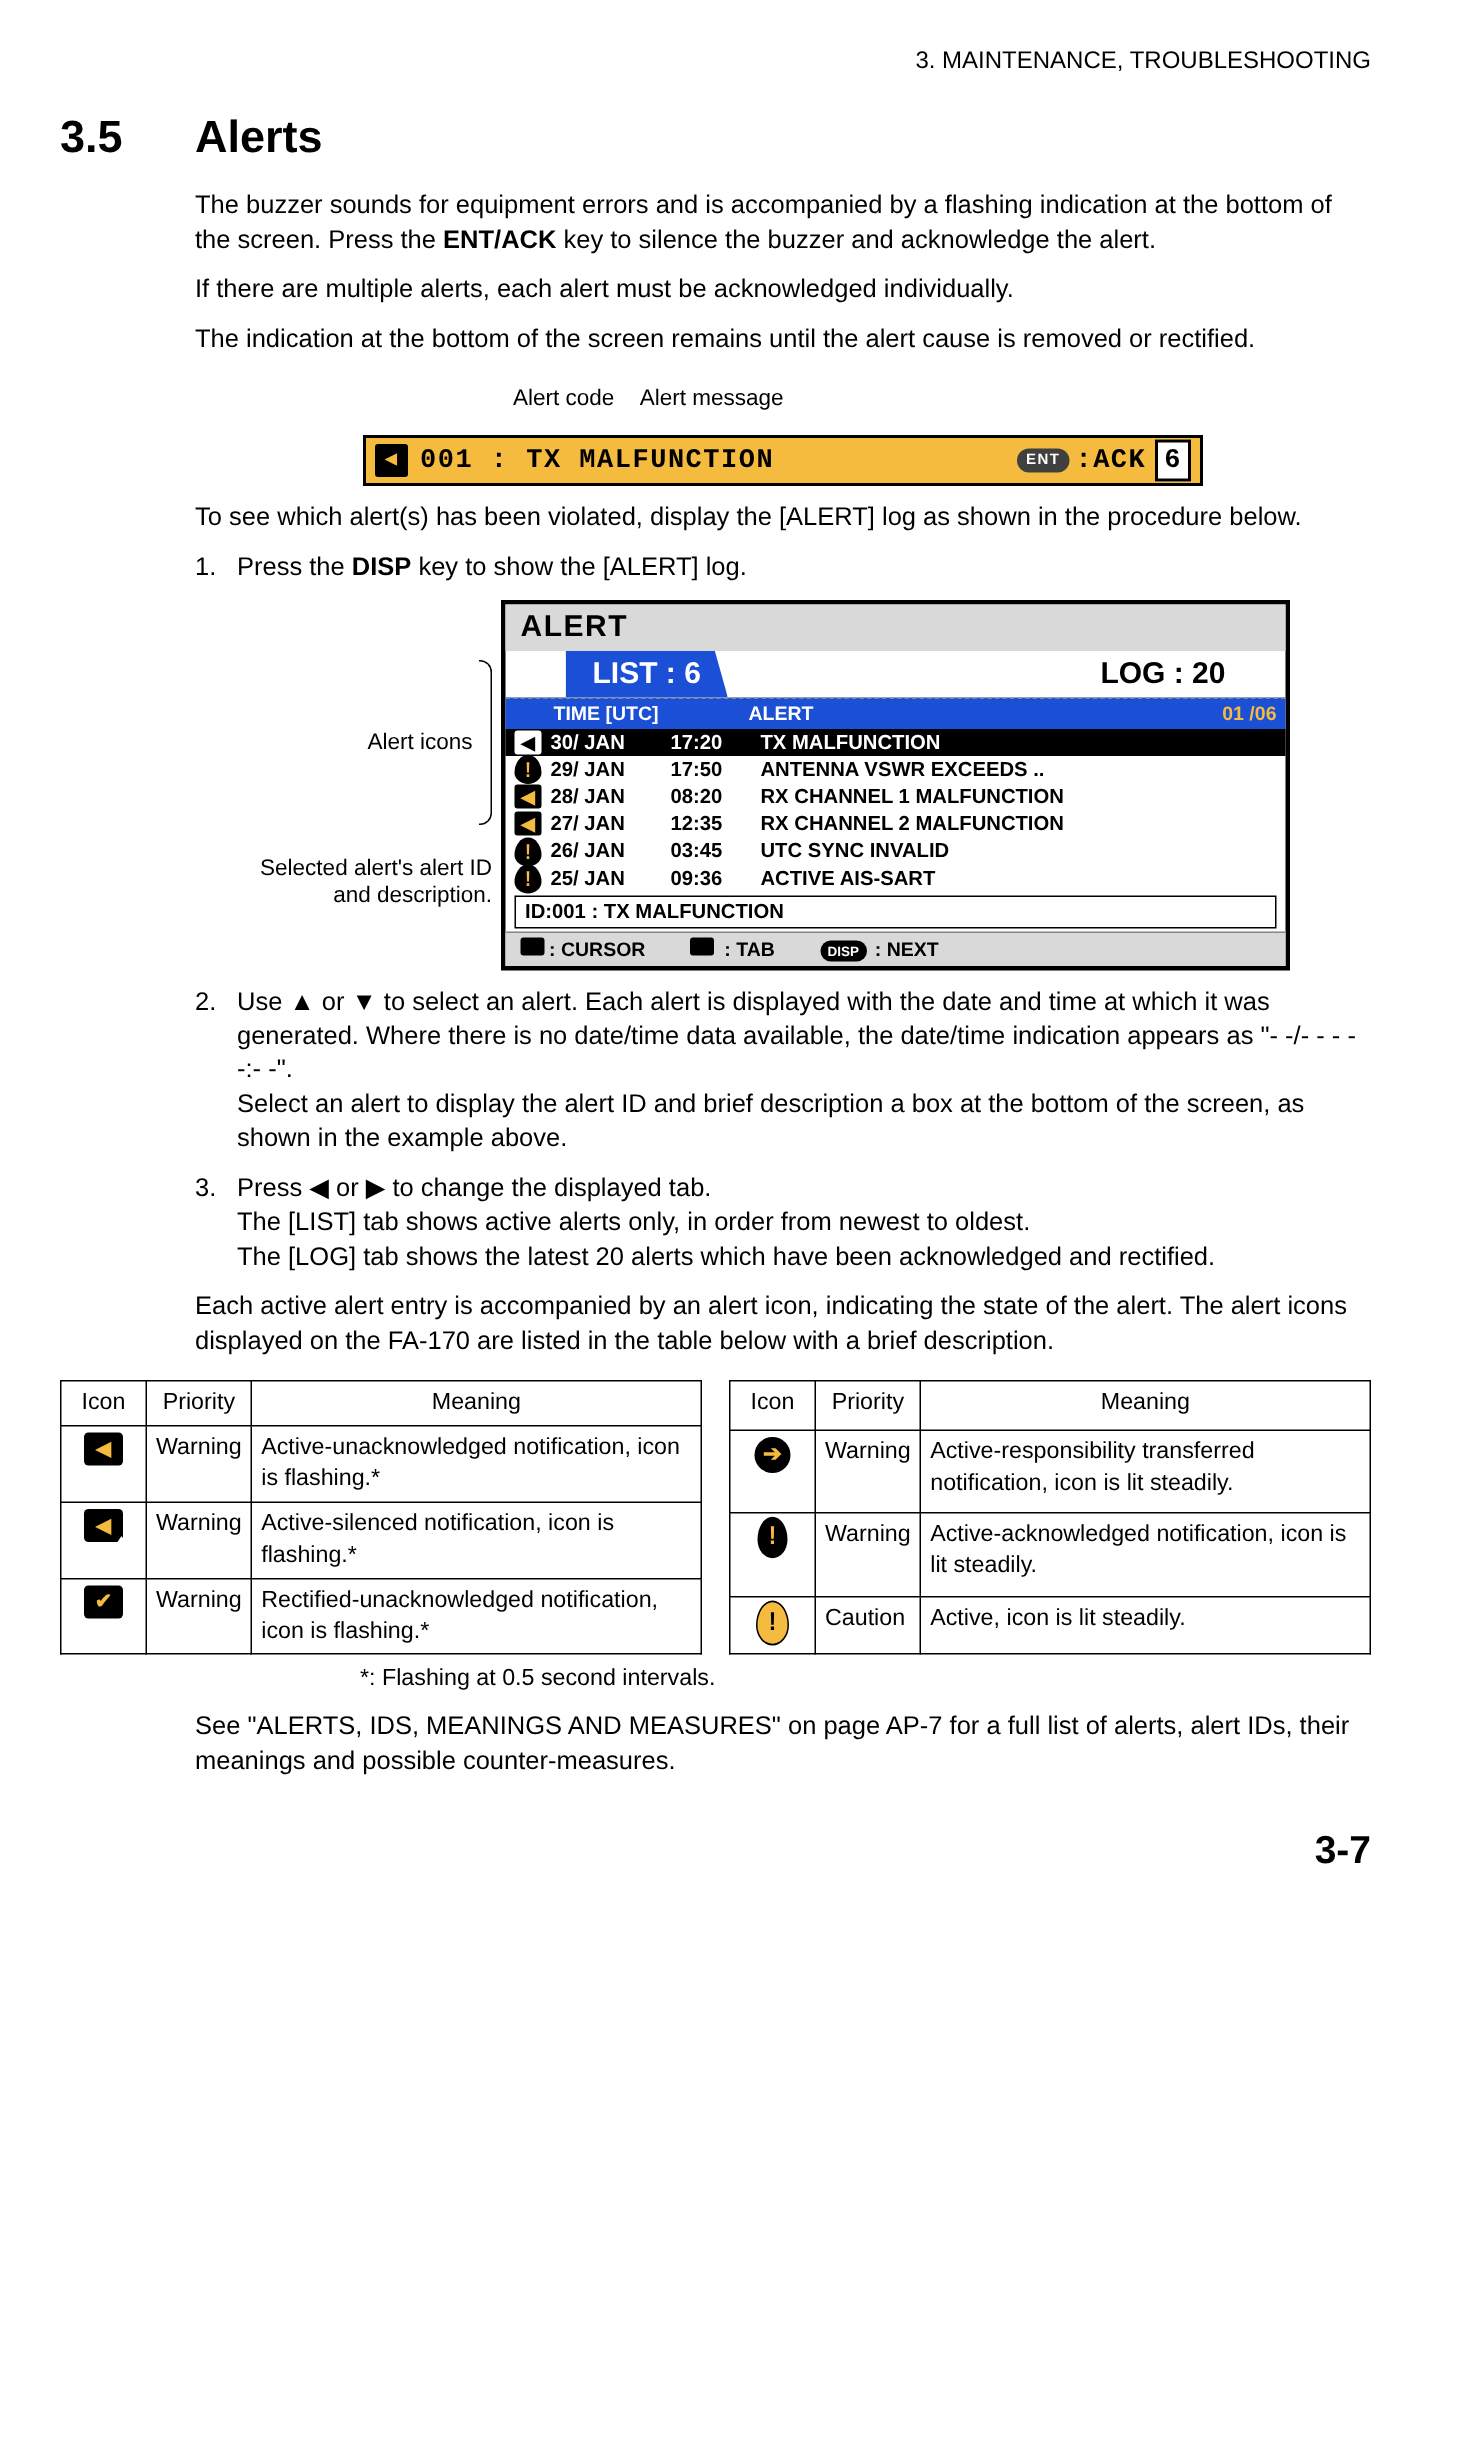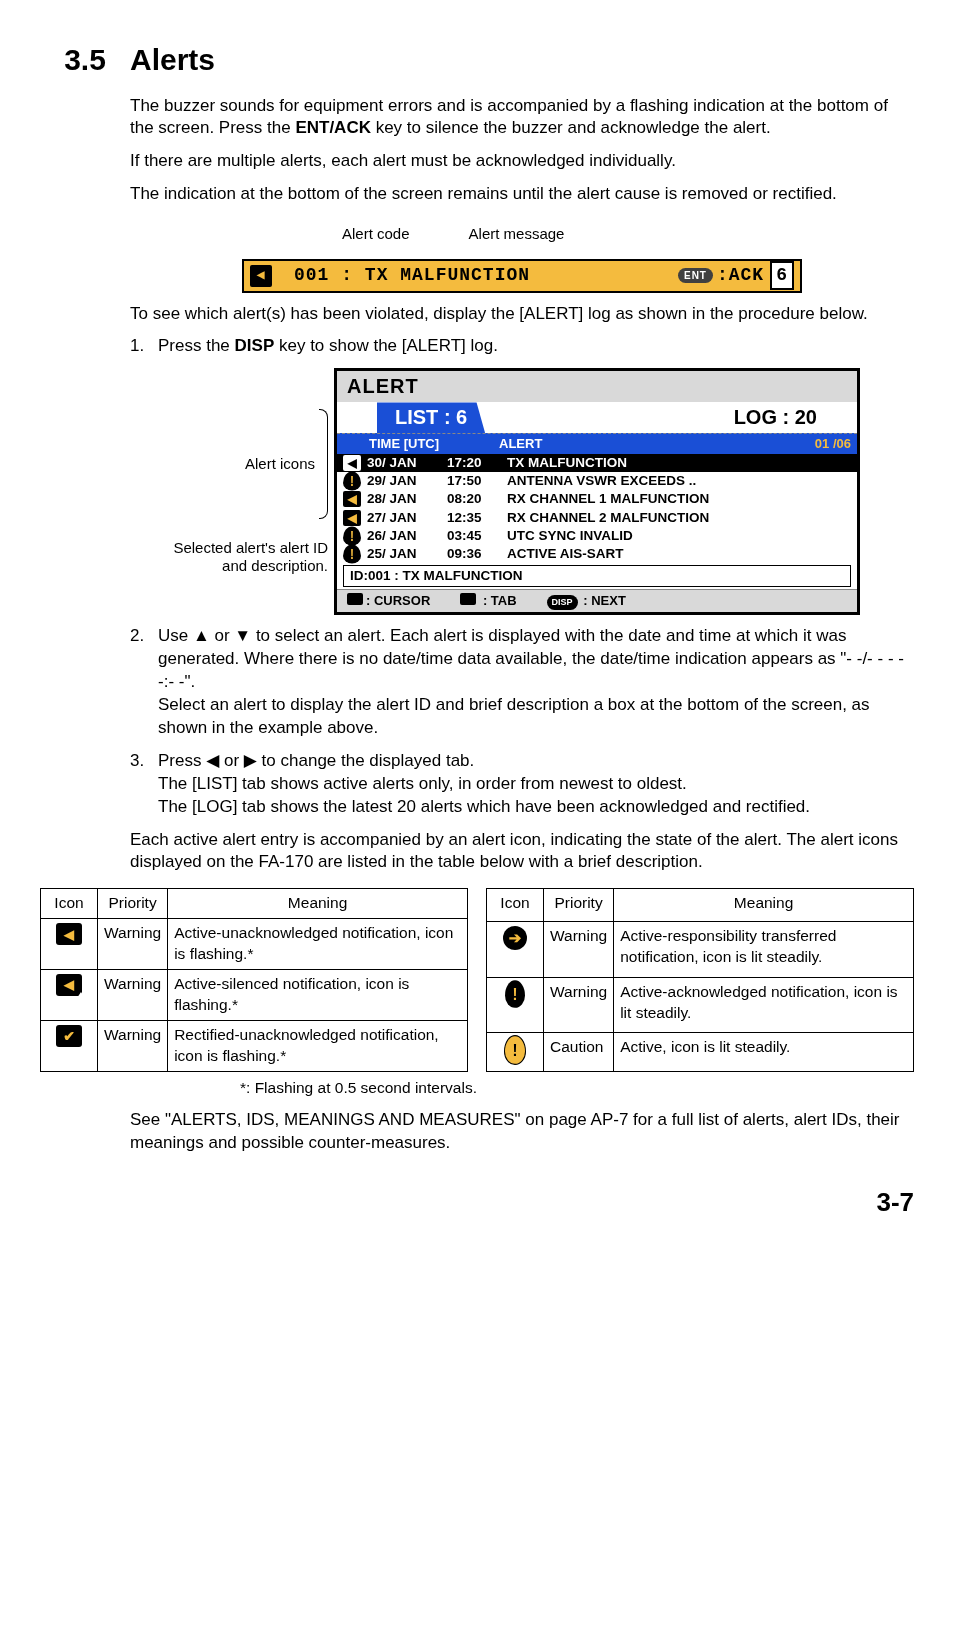--- a/index.html
+++ b/index.html
@@ -20,50 +20,50 @@
   .running-head {
     text-align: right;
     font-size: 16px;
     margin-bottom: 20px;
   }
   h2.section {
     font-size: 30px;
     font-weight: bold;
     margin: 10px 0 14px 0;
   }
-  h2.section .num { display: inline-block; width: 90px; text-align: center; }
+  h2.section .num { display: inline-block; width: 90px; }
   .body-indent { margin-left: 90px; }
   p { margin: 10px 0; }
   ol.steps { list-style: none; padding: 0; margin: 0; }
   ol.steps > li { margin: 10px 0 10px 0; padding-left: 28px; position: relative; }
   ol.steps > li .sn { position: absolute; left: 0; }
   .bold { font-weight: bold; }
 
   
   .fig1 { margin: 18px auto 10px auto; width: 560px; position: relative; font-size: 15px; }
-  .fig1 .callrow-top { display: flex; justify-content: flex-start; gap: 59px; padding-left: 100px; }
+  .fig1 .callrow-top { display: flex; justify-content: flex-start; gap: 17px; padding-left: 100px; }
   .fig1 .callrow-top span { position: relative; }
   .fig1 .banner {
     margin-top: 14px;
     display: flex; align-items: center;
     border: 2px solid #000;
     background: #f4bb3e;
     height: 30px;
     font-family: "Courier New", monospace;
     font-weight: bold;
     font-size: 18px;
     letter-spacing: 1px;
   }
   .fig1 .banner .icon {
     width: 22px; height: 22px; margin: 0 6px;
     background: #000; color: #f4bb3e;
     display: flex; align-items: center; justify-content: center;
     font-size: 14px; border-radius: 2px;
   }
-  .fig1 .banner .code { margin-left: 16px; }
+  .fig1 .banner .code { margin-left: 2px; }
   .fig1 .banner .spacer { flex: 1; }
   .fig1 .banner .ent {
     background: #404040; color: #fff; border-radius: 10px;
     font-size: 10px; padding: 1px 6px; font-family: Arial;
     margin-right: 4px;
   }
   .fig1 .banner .ack { margin-right: 6px; }
   .fig1 .banner .count {
     border: 2px solid #000; background: #fff; padding: 0 4px; margin-right: 6px;
     font-family: "Courier New", monospace;
@@ -183,20 +183,21 @@
     border:1px solid #000;}
   .ticon-exc-y::before { content:"!"; color:#000; font-size:15px; }
 
   .footnote { margin-left: 200px; font-size: 15.5px; margin-top: 4px; }
   .pagenum { text-align: right; font-size: 26px; font-weight: bold; margin-top: 30px; }
 </style>
 </head>
 <body>
 
 <div class="page">
+  <div class="running-head">3.  MAINTENANCE, TROUBLESHOOTING</div>
 
   <h2 class="section">
     <span class="num">3.5</span><span>Alerts</span>
   </h2>
 
   <div class="body-indent">
     <p>
       <span>The buzzer sounds for equipment errors and is accompanied by a flashing indication at the bottom of the screen. Press the </span><span class="bold">ENT/ACK</span><span> key to silence the buzzer and acknowledge the alert.</span>
     </p>
     <p>If there are multiple alerts, each alert must be acknowledged individually.</p>

